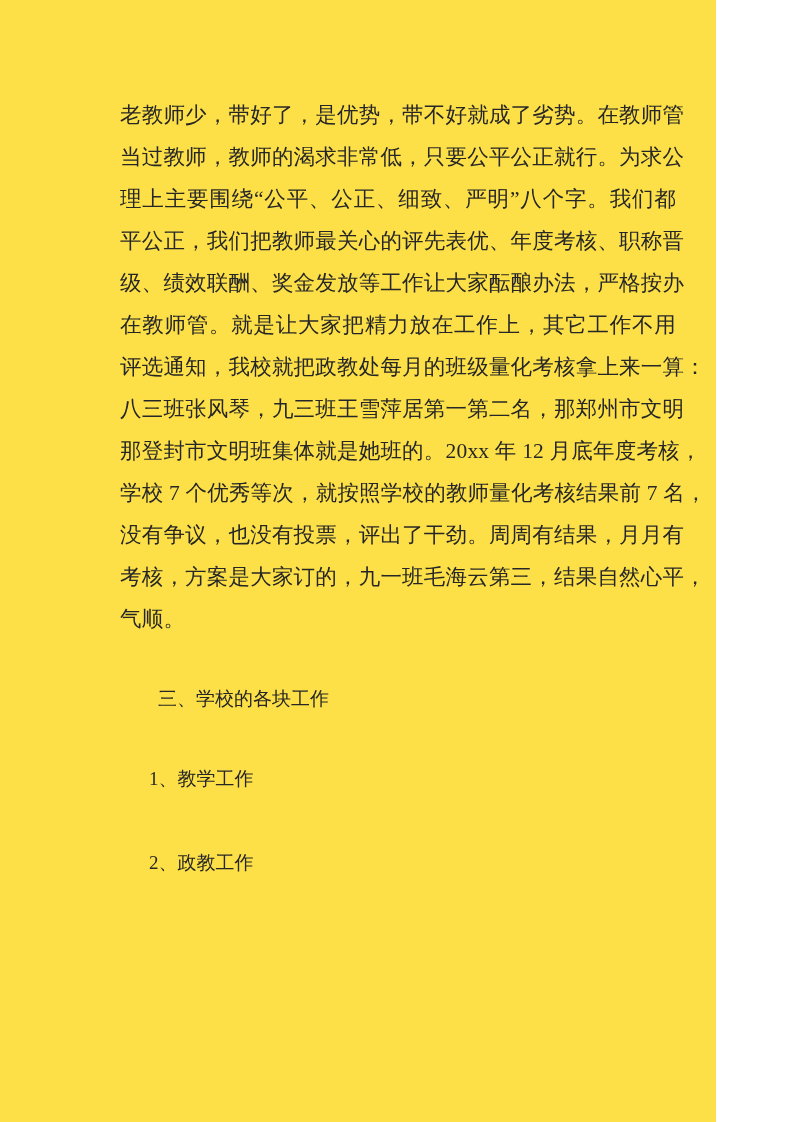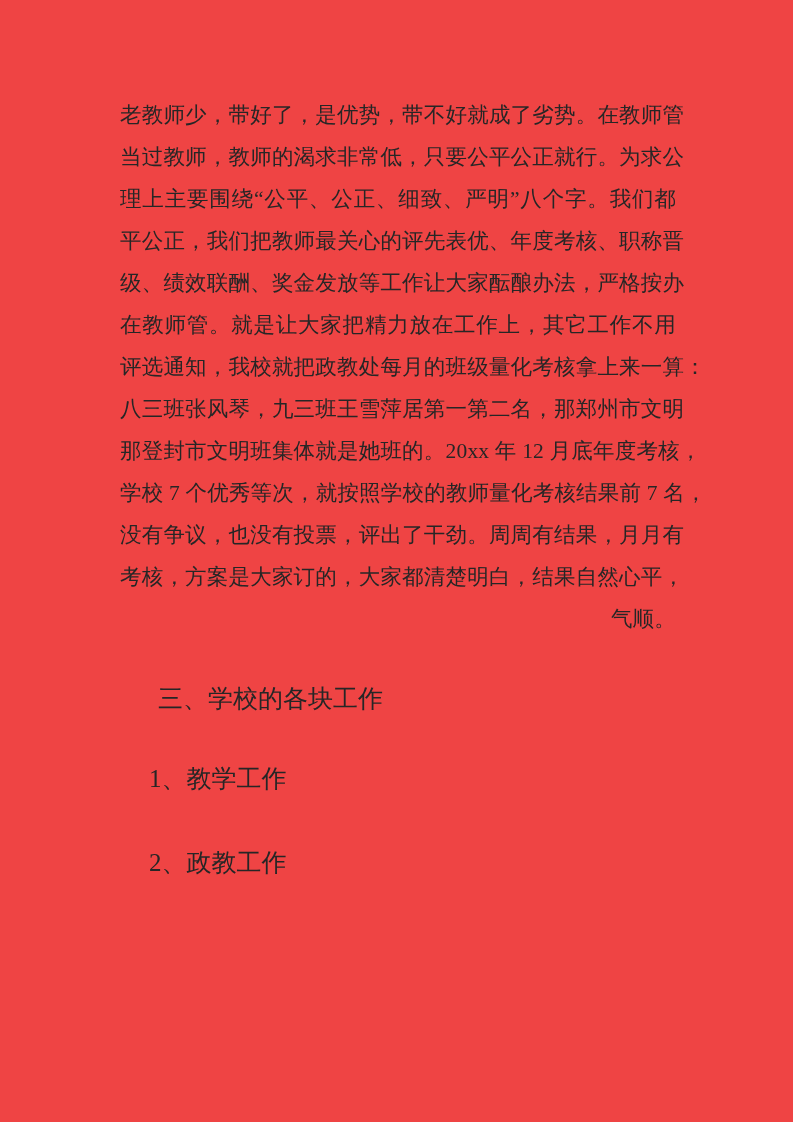--- a/index.html
+++ b/index.html
@@ -2,23 +2,23 @@
 <html><head>
 <meta charset="utf-8">
 <style>
   html, body {
     margin: 0;
     padding: 0;
     background: #ffffff;
   }
   .page {
     position: relative;
-    width: 793px;
+    width: 716px;
     height: 1122px;
-    background: #ef4444;
+    background: #fde047;
     overflow: hidden;
     font-family: "Liberation Serif", "DejaVu Serif", serif;
     color: #262626;
   }
   .text-block {
     position: absolute;
     left: 120px;
     top: 94px;
     width: 556px;
   }
@@ -29,26 +29,26 @@
     line-height: 42px;
     height: 42px;
     letter-spacing: 0.2px;
     white-space: nowrap;
   }
   .j {
     text-align: justify;
     text-align-last: justify;
   }
   .last-line {
-    text-align: right;
+    text-align: left;
   }
   .heading {
     margin: 0;
     padding: 0;
-    font-size: 25px;
+    font-size: 19px;
     line-height: 42px;
     height: 42px;
     text-align: left;
     white-space: nowrap;
   }
   .h-section {
     margin-top: 38px;
     padding-left: 38px;
   }
   .h-sub1 {
@@ -69,20 +69,20 @@
     <p class="line j">当过教师，教师的渴求非常低，只要公平公正就行。为求公</p>
     <p class="line j">理上主要围绕“公平、公正、细致、严明”八个字。我们都</p>
     <p class="line j">平公正，我们把教师最关心的评先表优、年度考核、职称晋</p>
     <p class="line j">级、绩效联酬、奖金发放等工作让大家酝酿办法，严格按办</p>
     <p class="line j">在教师管。就是让大家把精力放在工作上，其它工作不用</p>
     <p class="line j">评选通知，我校就把政教处每月的班级量化考核拿上来一算：</p>
     <p class="line j">八三班张风琴，九三班王雪萍居第一第二名，那郑州市文明</p>
     <p class="line j">那登封市文明班集体就是她班的。20xx 年 12 月底年度考核，</p>
     <p class="line j">学校 7 个优秀等次，就按照学校的教师量化考核结果前 7 名，</p>
     <p class="line j">没有争议，也没有投票，评出了干劲。周周有结果，月月有</p>
-    <p class="line j">考核，方案是大家订的，大家都清楚明白，结果自然心平，</p>
+    <p class="line j">考核，方案是大家订的，九一班毛海云第三，结果自然心平，</p>
     <p class="line last-line">气顺。</p>
 
     <p class="heading h-section">三、学校的各块工作</p>
     <p class="heading h-sub1">1、教学工作</p>
     <p class="heading h-sub2">2、政教工作</p>
   </div>
 </div>
 
 </body></html>

